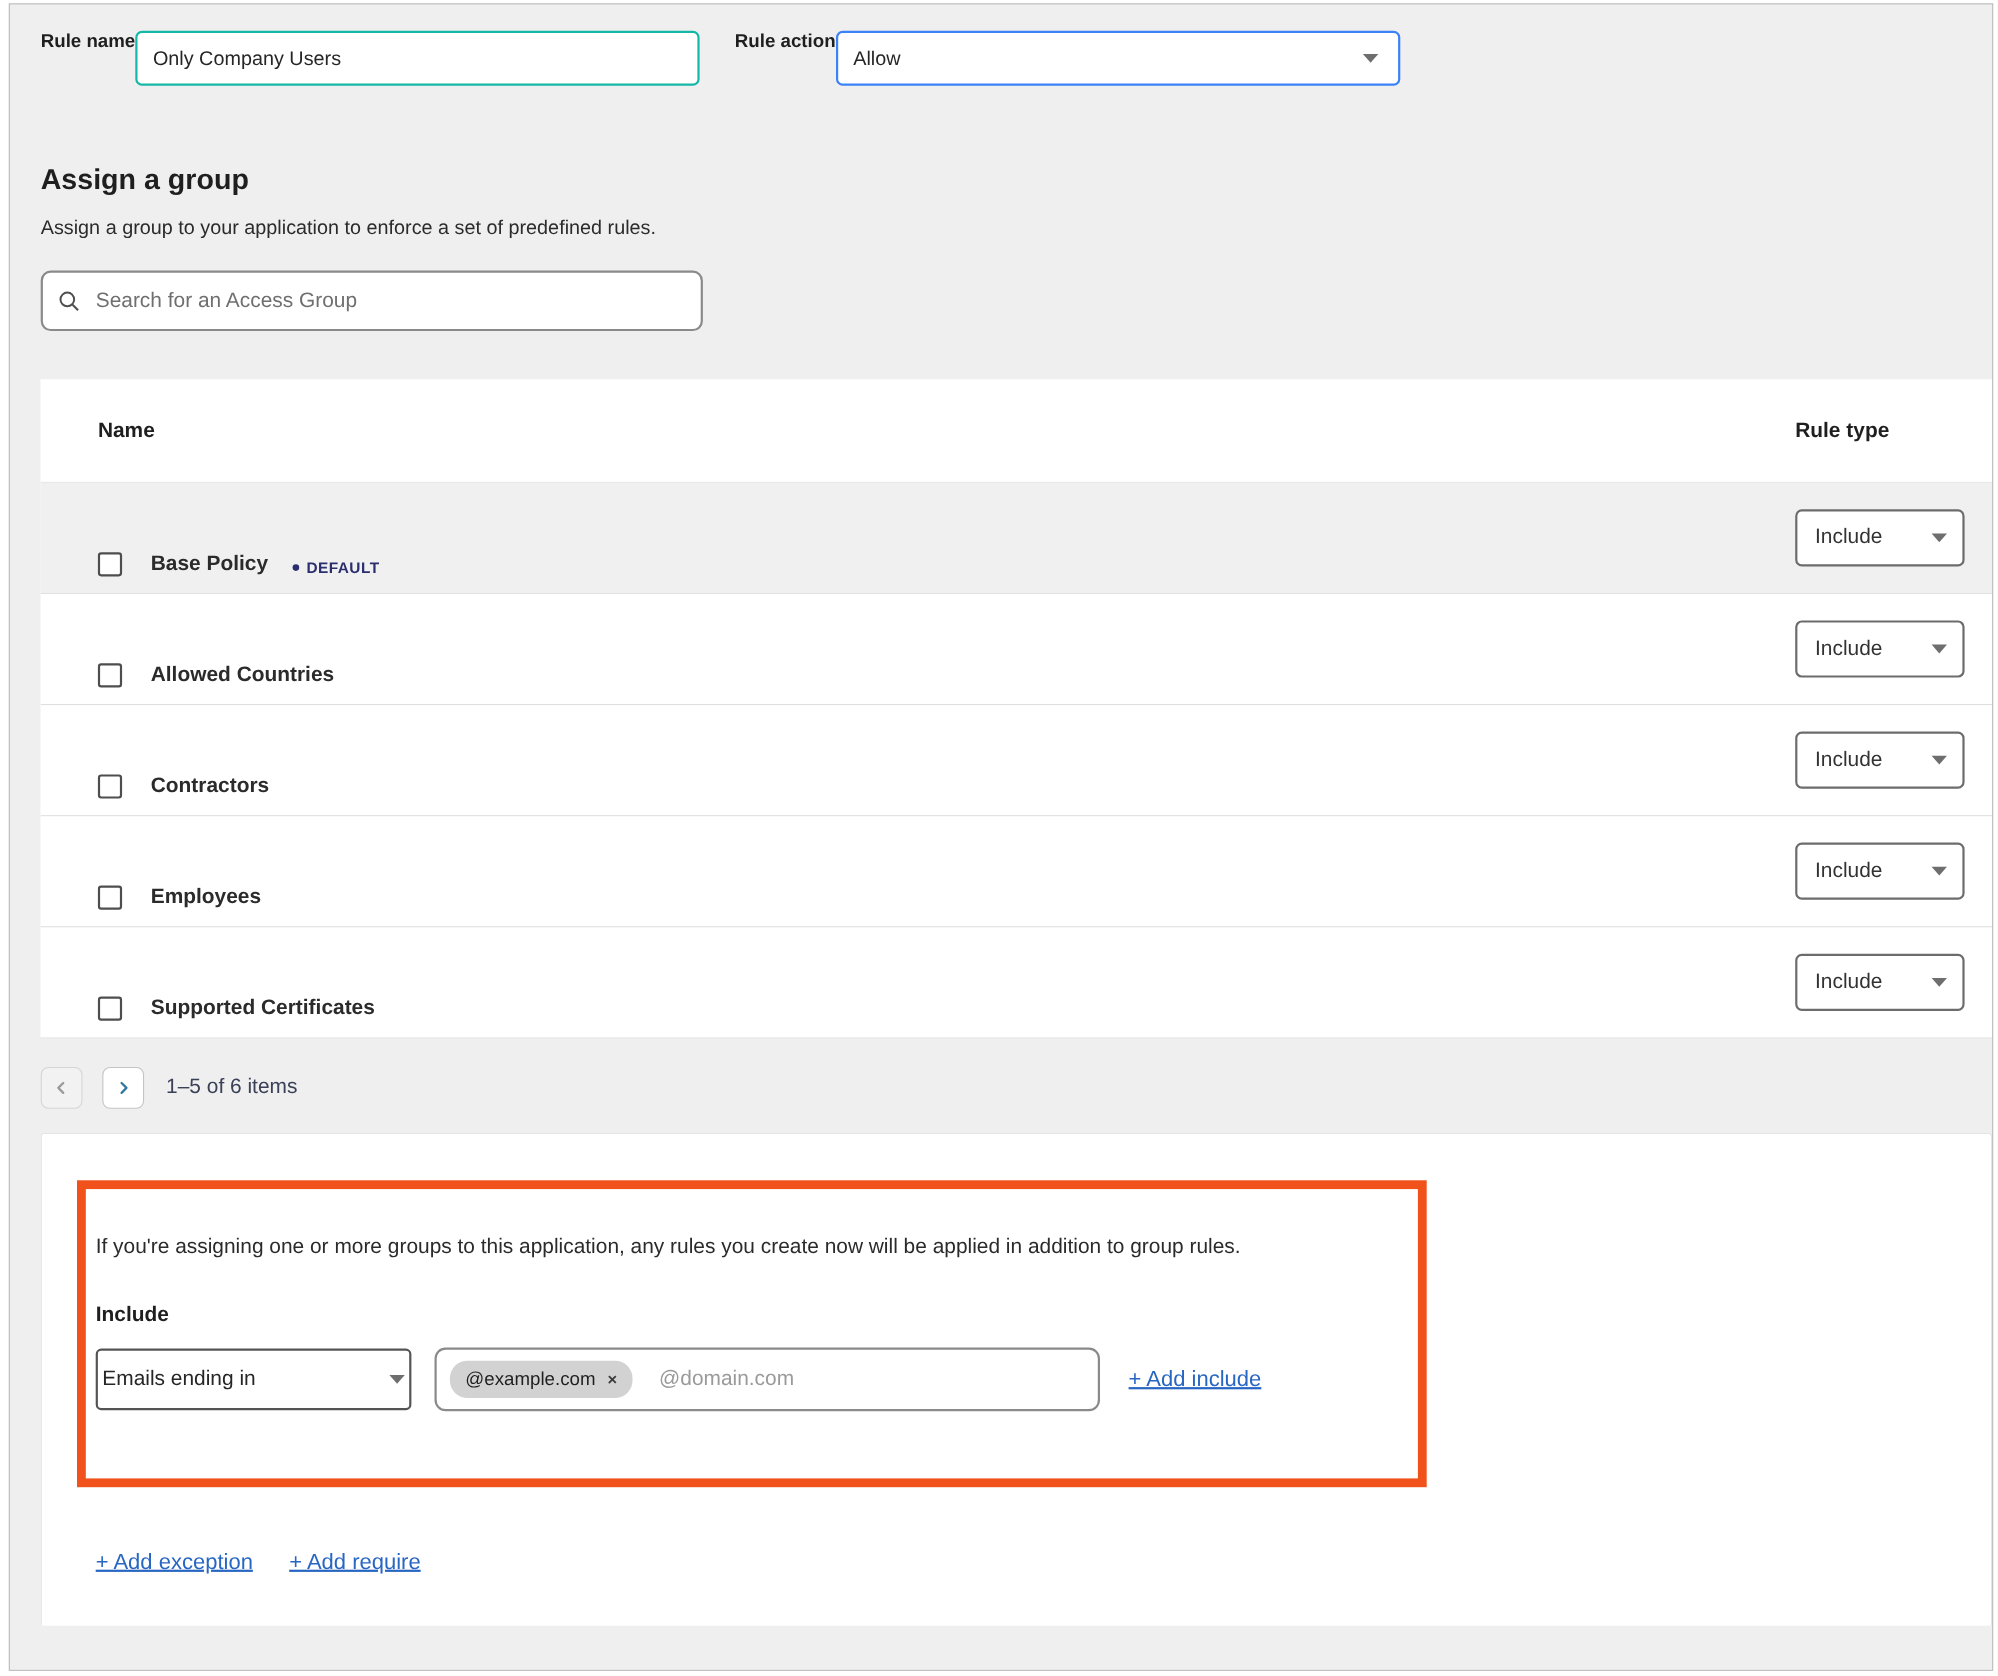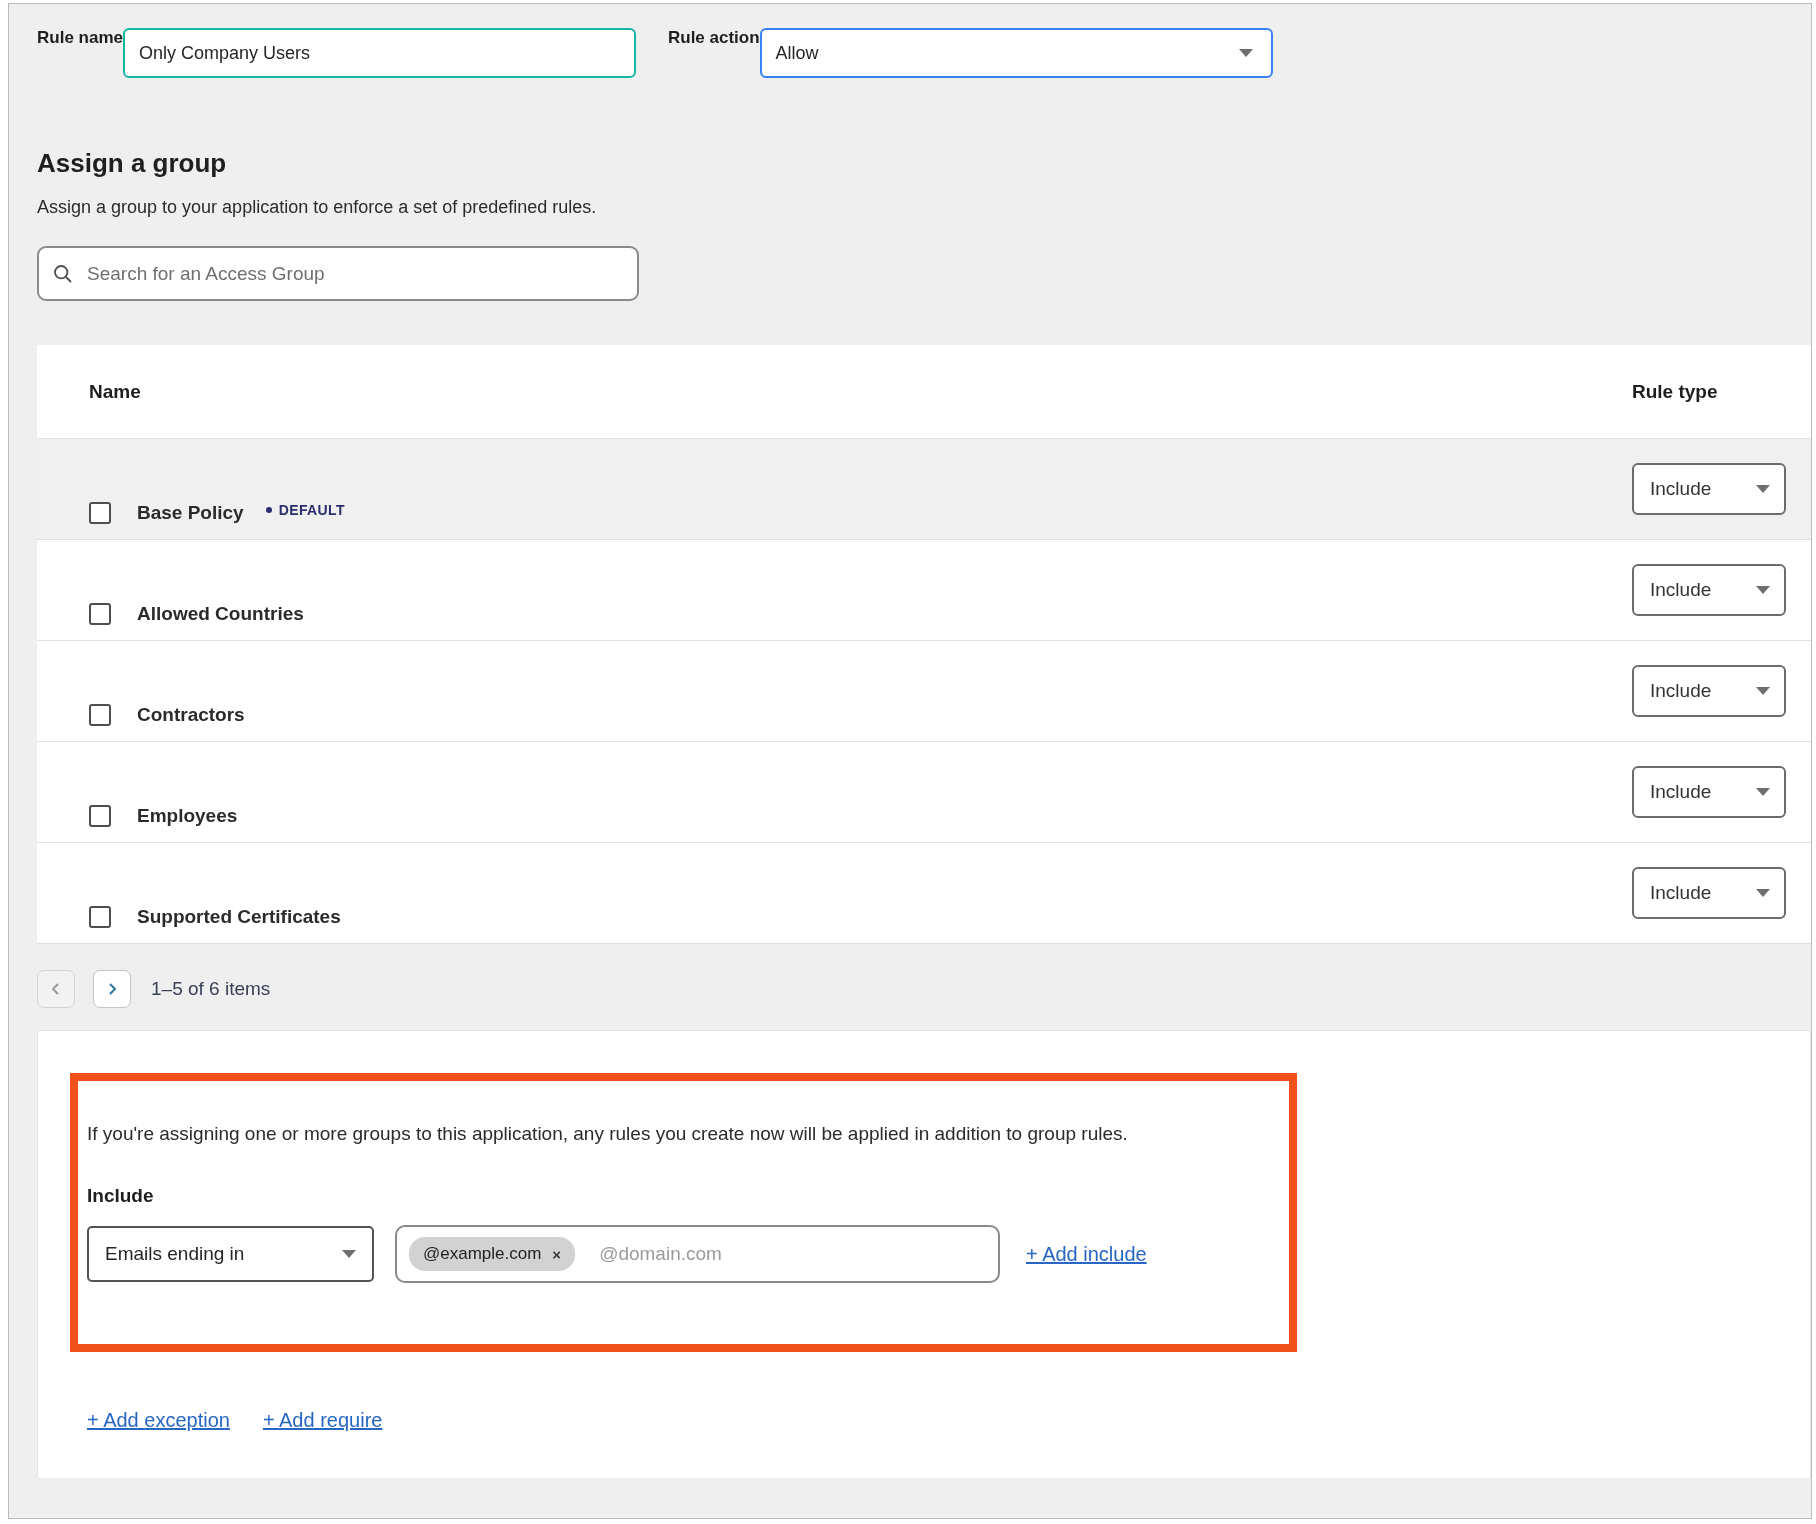--- a/index.html
+++ b/index.html
@@ -50,21 +50,21 @@
     height:93px;display:flex;align-items:center;justify-content:space-between;
     padding:0 25px 0 52px;background:#fff;border-bottom:1px solid #e6e6e6;
   }
   .t-head .col-name{font-size:19px;font-weight:700;color:#1f1f1f;}
   .t-head .col-rule{width:154px;font-size:19px;font-weight:700;color:#1f1f1f;}
   .t-row{
     height:100px;display:flex;align-items:center;justify-content:space-between;
     padding:0 25px 0 52px;background:#fff;border-top:1px solid #e0e0e0;
   }
   .t-row.first{background:#f0f0f0;border-top:none;}
-  .row-left{display:flex;align-items:flex-start;margin-top:48px;}
+  .row-left{display:flex;align-items:flex-end;margin-top:48px;}
   .checkbox{
     width:22px;height:22px;box-sizing:border-box;border:2px solid #4e4e4e;border-radius:3px;
     background:#fff;flex:0 0 auto;cursor:pointer;
   }
   .row-label{font-size:19px;font-weight:700;color:#2b2b2b;margin-left:26px;}
   .badge{display:flex;align-items:center;margin-left:22px;}
   .badge-dot{width:6px;height:6px;border-radius:50%;background:#2a2e6e;margin-right:7px;}
   .badge-text{font-size:14px;font-weight:700;color:#2a2e6e;letter-spacing:.4px;}
   .rule-select{
     width:154px;height:52px;box-sizing:border-box;background:#fff;border:2px solid #6c6c6c;
@@ -91,21 +91,21 @@
     width:1227px;height:279px;box-sizing:border-box;border:8px solid #f1511b;background:#fff;
     padding:14px 0 0 9px;
   }
   .hl-title{font-size:23px;font-weight:700;color:#2b2b2b;}
   .hl-desc{font-size:19px;color:#2b2b2b;margin-top:28px;}
   .hl-include-label{font-size:19px;font-weight:700;color:#1f1f1f;margin-top:40px;}
   .hl-controls{display:flex;align-items:center;margin-top:18px;}
   .cond-select{
     width:287px;height:56px;box-sizing:border-box;background:#fff;border:2px solid #545454;
     border-radius:5px;display:flex;align-items:center;justify-content:space-between;
-    padding:0 16px;font-size:19px;color:#262626;cursor:pointer;flex:0 0 auto;
+    padding:0 4px;font-size:19px;color:#262626;cursor:pointer;flex:0 0 auto;
   }
   .chip-input{
     width:605px;height:58px;box-sizing:border-box;background:#fff;border:2px solid #8a8a8a;
     border-radius:10px;display:flex;align-items:center;padding:2px 12px;margin-left:21px;flex:0 0 auto;
   }
   .chip{
     display:flex;align-items:center;background:#d2d2d2;border-radius:16px;
     padding:7px 14px;flex:0 0 auto;
   }
   .chip-text{font-size:17px;color:#1f1f1f;}

